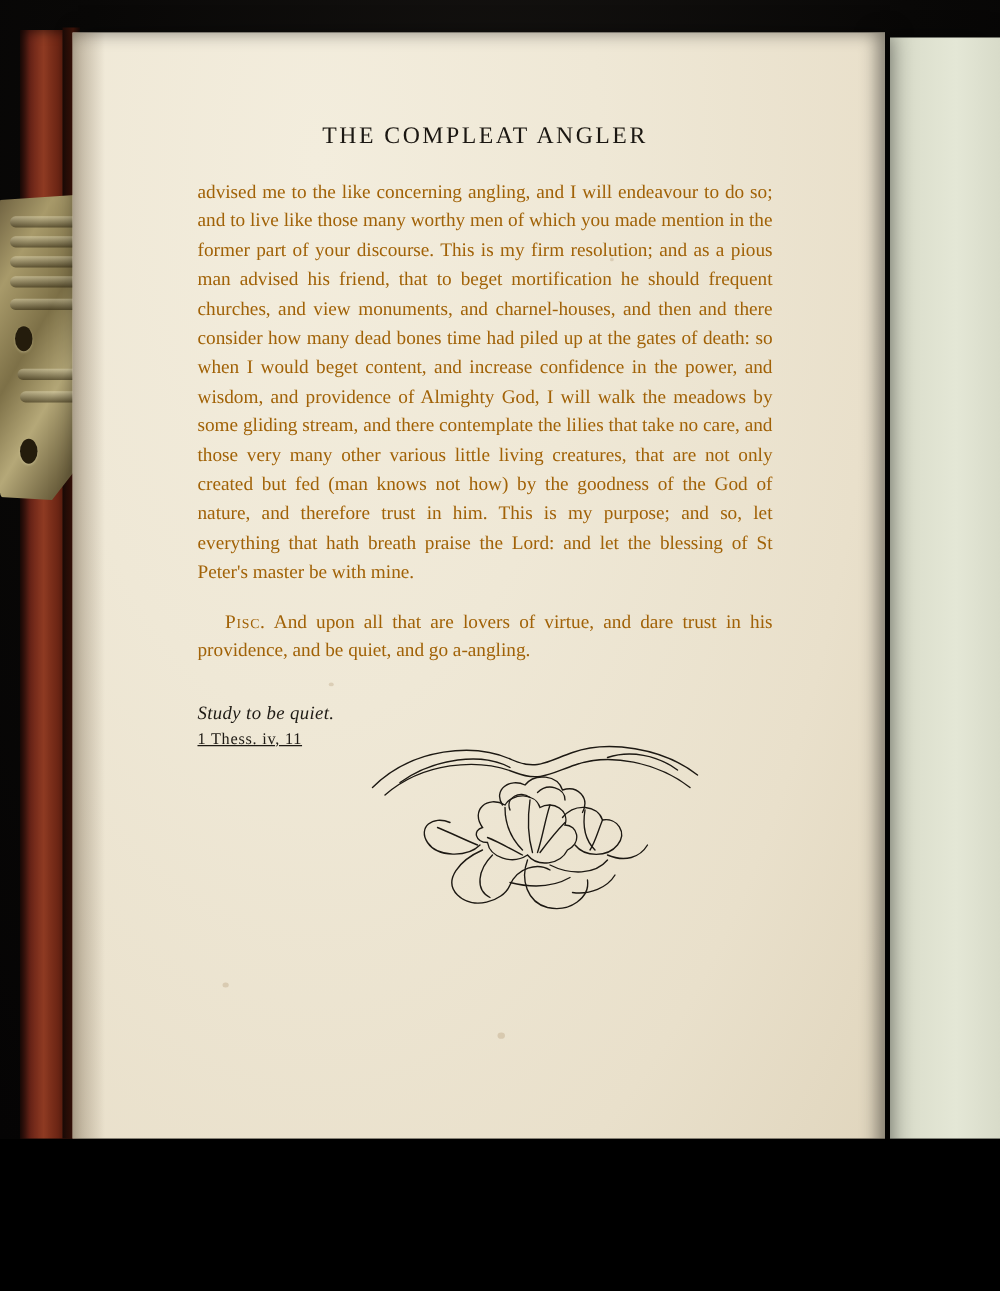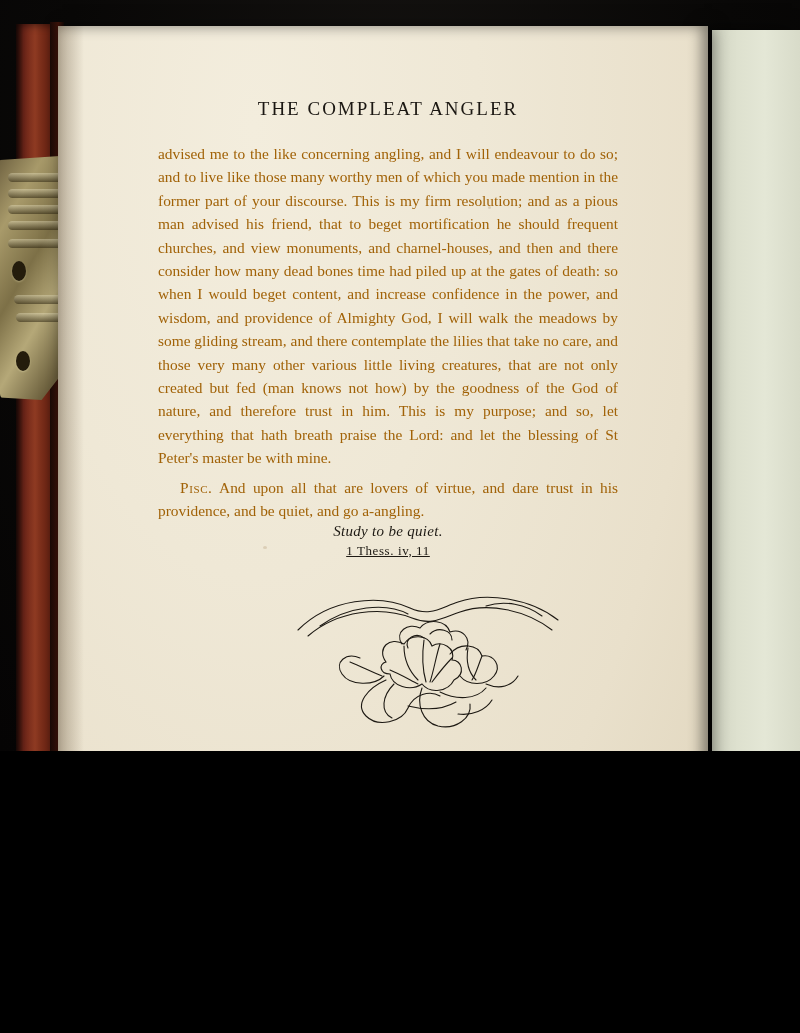--- a/index.html
+++ b/index.html
@@ -3,21 +3,21 @@
 <meta charset="utf-8">
 <style>
   html, body {
     margin: 0;
     padding: 0;
     background: #000000;
   }
   #page {
     position: relative;
     width: 800px;
-    height: 751px;
+    height: 911px;
     overflow: hidden;
     background: #0a0908;
     font-family: "Liberation Serif", serif;
   }
 
   
   .bg-dark {
     position: absolute;
     inset: 0;
     background:
@@ -124,28 +124,29 @@
   .body-par {
     font-size: 15.4px;
     line-height: 1.52;
     text-align: justify;
     text-justify: inter-word;
     margin: 0 0 0 0;
     color: #a16207;
   }
   .body-par + .body-par {
     text-indent: 22px;
-    margin-top: 6px;
+    margin-top: 16px;
   }
   .smallcaps {
     font-variant: small-caps;
     letter-spacing: 0.6px;
   }
   .colophon {
-    text-align: center;
+    margin-top: 30px;
+    text-align: left;
   }
   .colophon .motto {
     font-style: italic;
     font-size: 15px;
     letter-spacing: 0.3px;
   }
   .colophon .cite {
     font-size: 13px;
     letter-spacing: 0.6px;
     margin-top: 3px;

